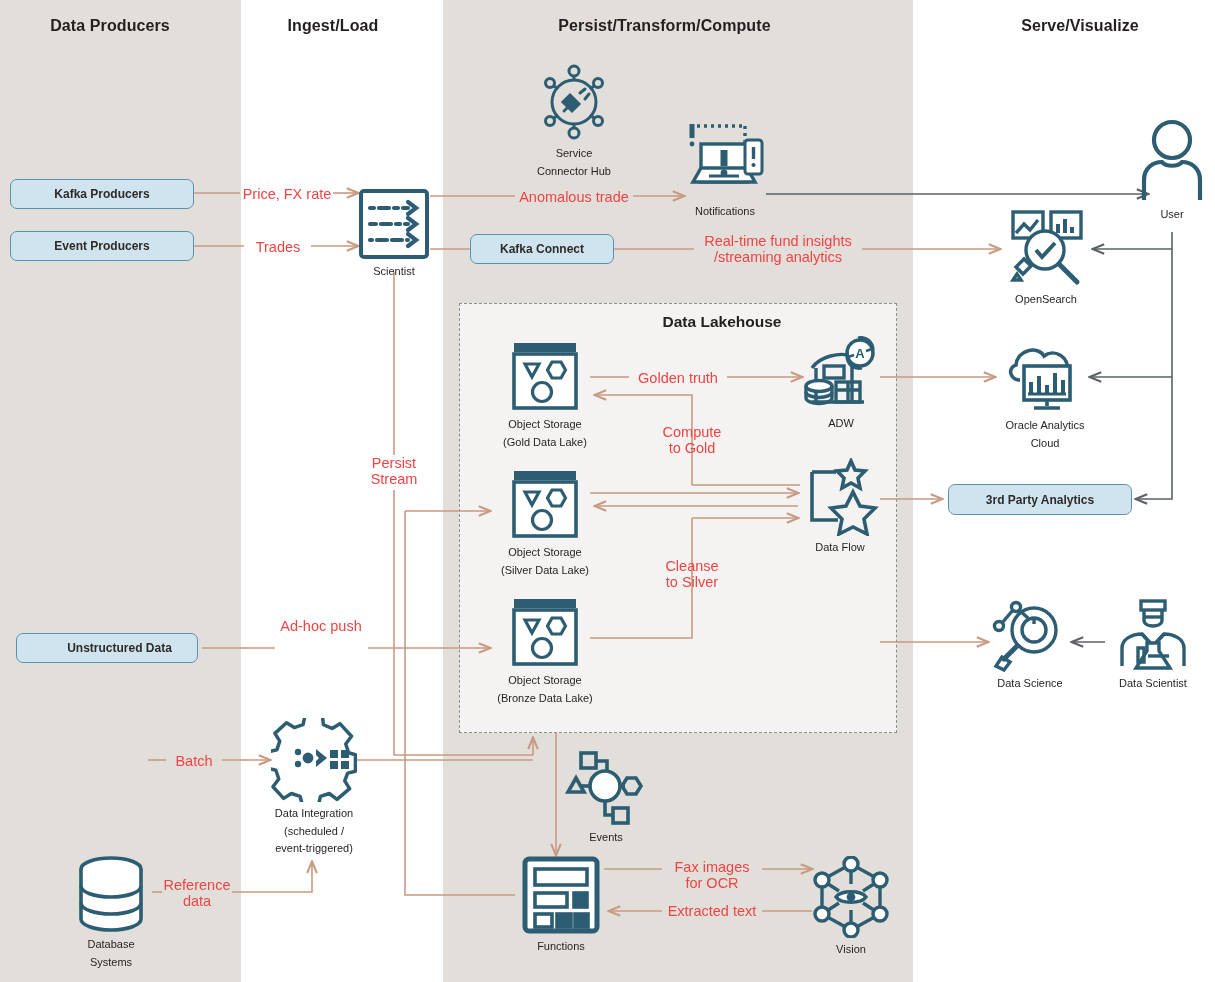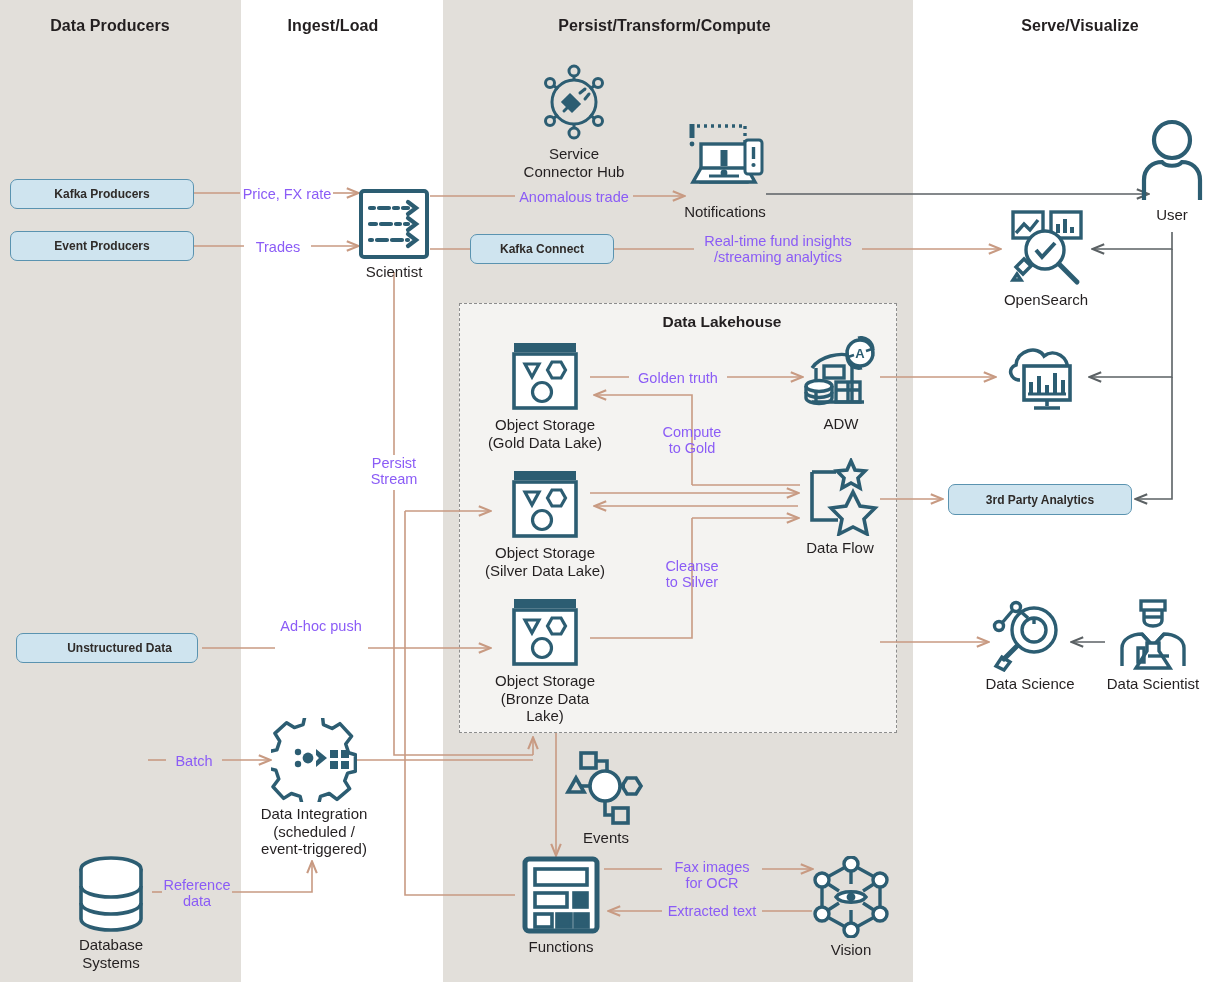--- a/index.html
+++ b/index.html
@@ -18,25 +18,25 @@
     position:absolute;text-align:center;font-weight:bold;font-size:16px;
     color:#231f20;letter-spacing:.1px;
   }
   .pill{
     position:absolute;background:#cfe4ef;border:1.6px solid #5a93b0;border-radius:7px;
     display:flex;align-items:center;justify-content:center;
     font-weight:bold;font-size:12px;color:#2f2b29;box-sizing:border-box;
   }
   .node{position:absolute;text-align:center;}
   .node .cap{
-    font-size:15px;line-height:17.5px;color:#231f20;white-space:pre-line;margin-top:3px;
+    font-size:11px;line-height:17.5px;color:#231f20;white-space:pre-line;margin-top:3px;
   }
   .ico{display:block;margin:0 auto;}
   .edge-label{
-    position:absolute;font-size:14.5px;line-height:16px;color:#8b5cf6;
+    position:absolute;font-size:14.5px;line-height:16px;color:#ef4444;
     text-align:center;white-space:pre-line;background:transparent;
   }
   .lakehouse-box{
     position:absolute;border:1.5px dashed #8d8d8d;background:#f4f3f1;box-sizing:border-box;
   }
   .lakehouse-title{
     position:absolute;text-align:center;font-weight:bold;font-size:15.5px;color:#231f20;padding-left:44px;
   }
 </style>
 </head>
@@ -318,20 +318,22 @@
   <div class="node" style="left:975px;top:338px;width:140px;">
     <svg class="ico" width="86" height="76" viewBox="0 0 86 76">
       <g fill="none" stroke="#2c5d72" stroke-width="3.6">
         <path d="M18 42 C8 42 5 30 14 27 C15 12 36 7 42 18 C52 10 68 19 65 33"></path>
         <rect x="22" y="28" width="46" height="34" fill="#ffffff"></rect>
         <path d="M29 56 L29 44 M37 56 L37 38 M45 56 L45 47 M53 56 L53 35 M61 56 L61 42" stroke-width="4"></path>
         <path d="M26 56 L64 56" stroke-width="3"></path>
         <path d="M45 62 L45 68 M32 70 L58 70"></path>
       </g>
     </svg>
+    <div class="cap">Oracle Analytics
+Cloud</div>
   </div>
 
   <div class="node" style="left:975px;top:598px;width:110px;">
     <svg class="ico" width="80" height="74" viewBox="0 0 80 74">
       <g fill="none" stroke="#2c5d72" stroke-width="3.4">
         <circle cx="44" cy="32" r="22"></circle>
         <circle cx="44" cy="32" r="12"></circle>
         <path d="M44 20 L44 26"></path>
         <path d="M27 48 L14 61" stroke-width="5" stroke-linecap="round"></path>
         <path d="M12 59 L6 68 L14 72 L20 64 Z"></path>

